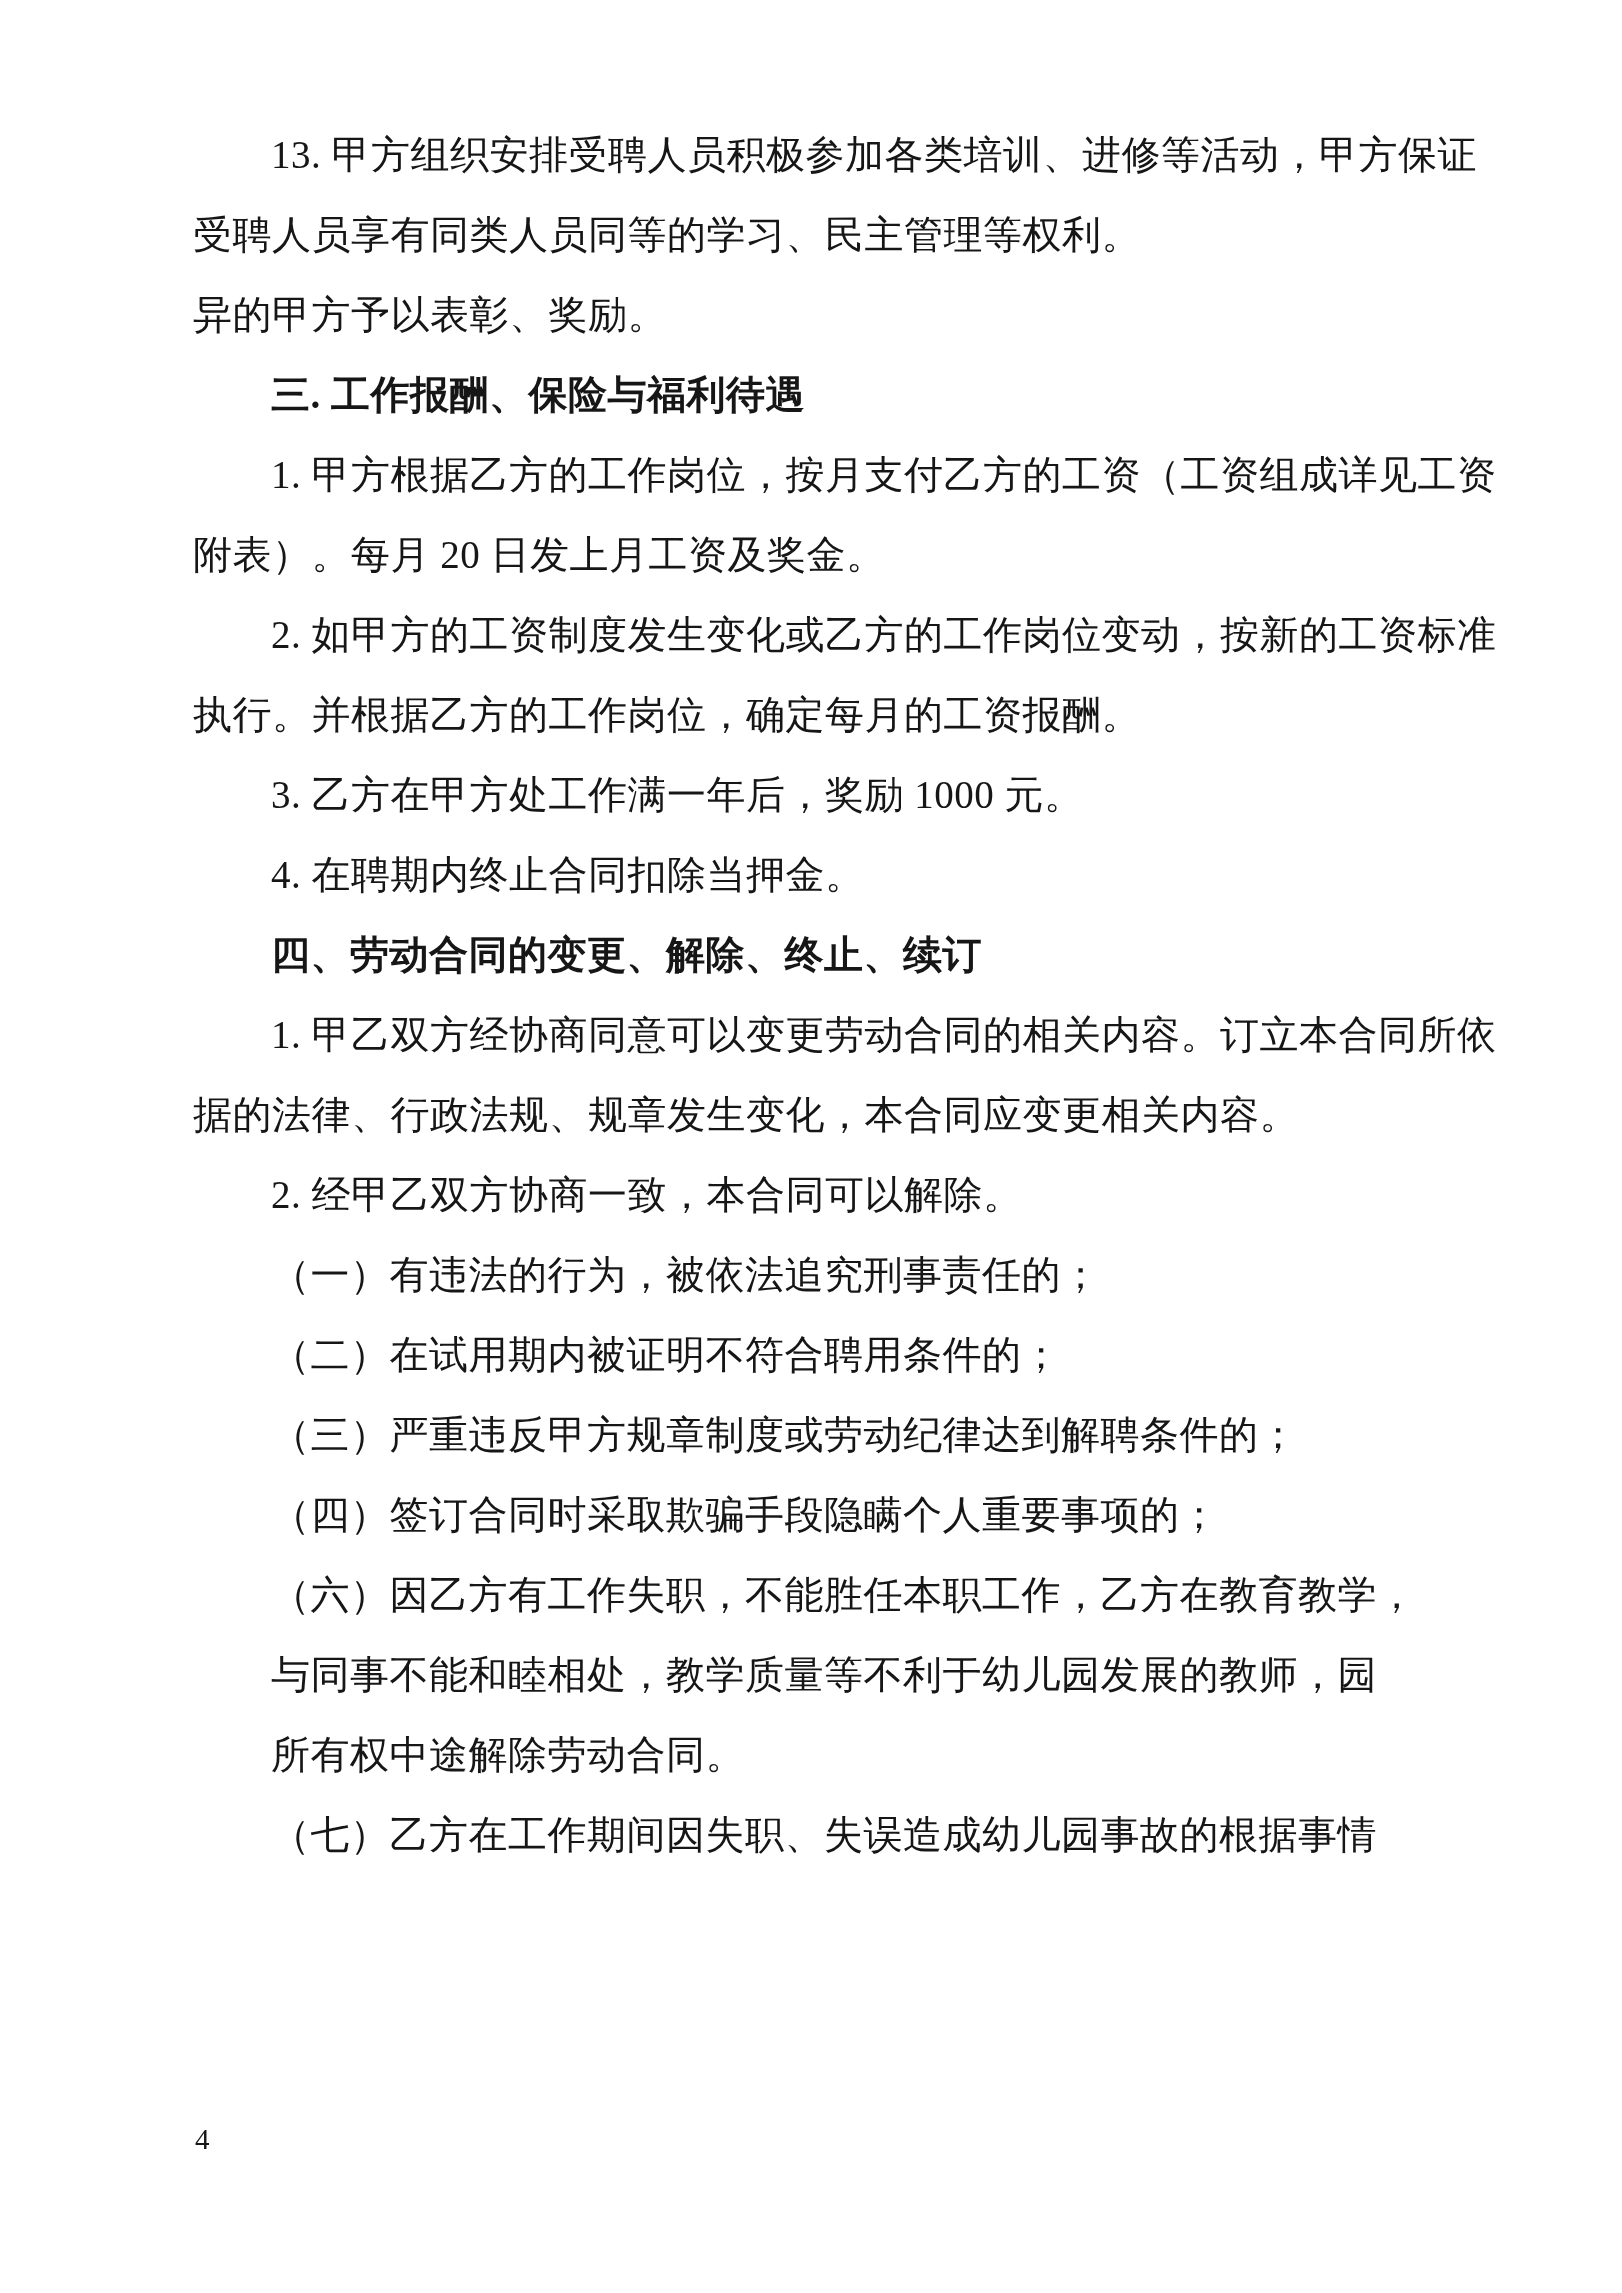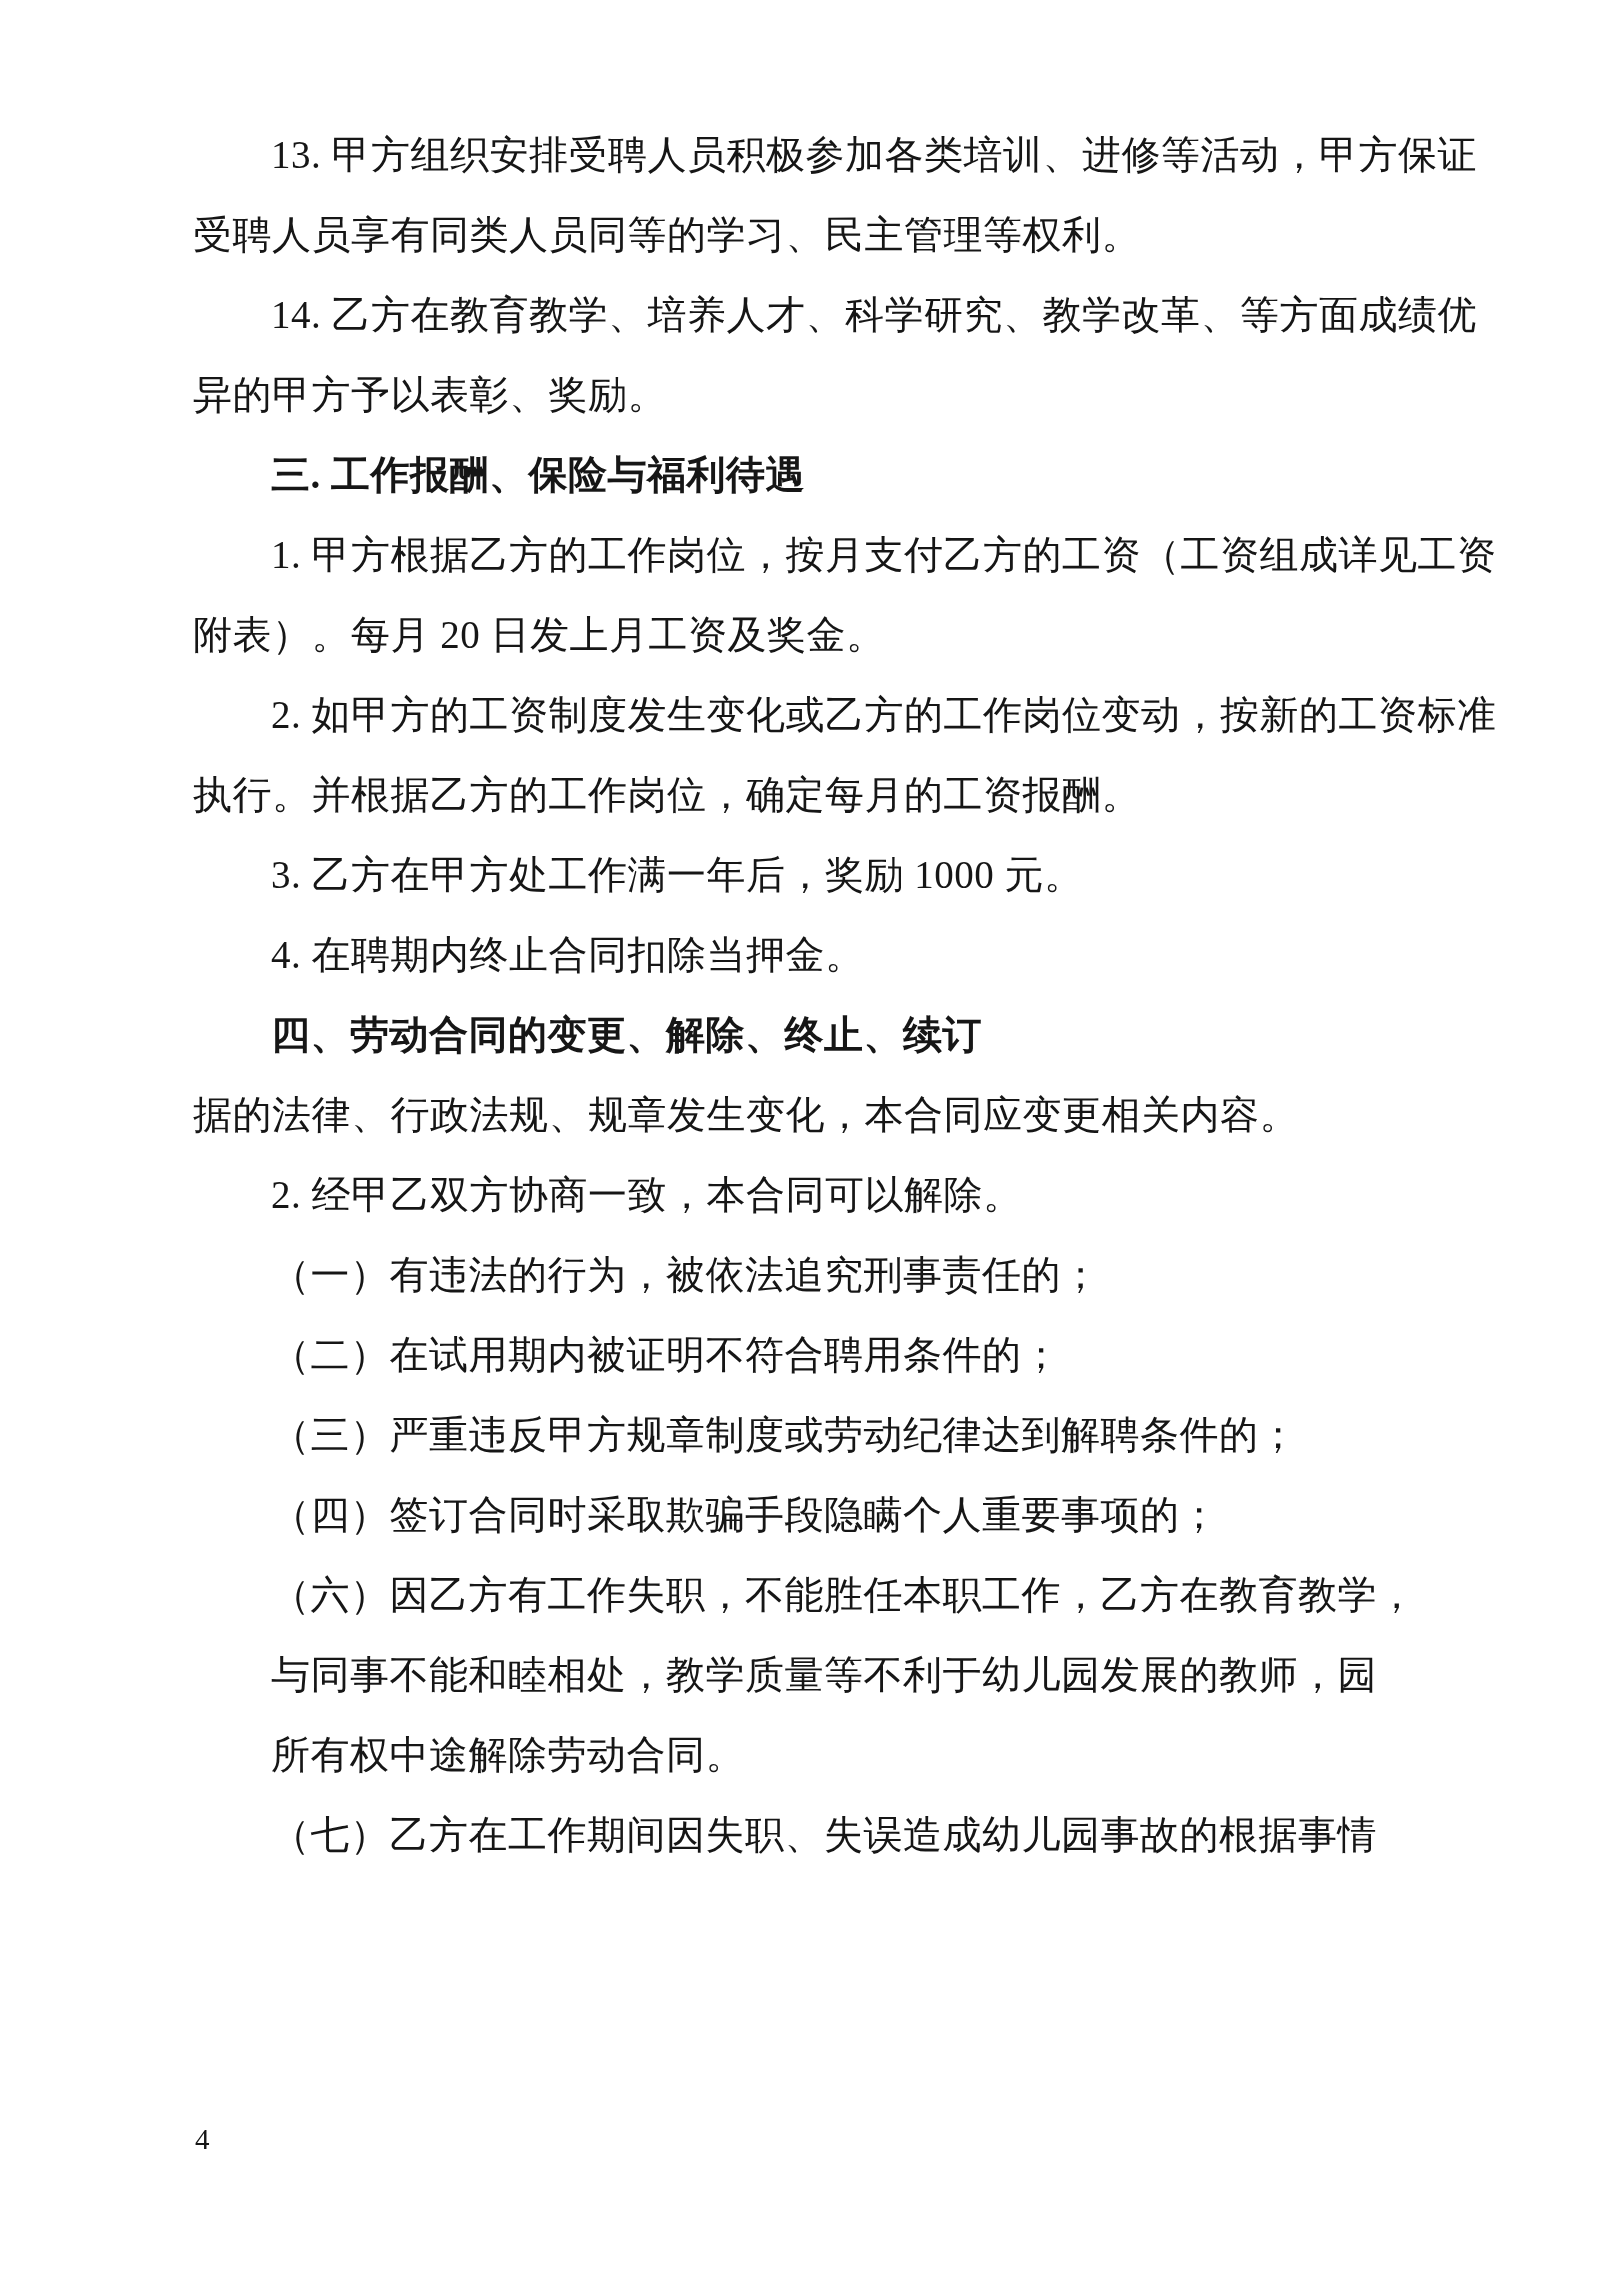--- a/index.html
+++ b/index.html
@@ -43,30 +43,30 @@
     line-height: 44px;
   }
 </style>
 </head>
 <body>
 
 <div class="page">
   <div class="doc-body">
       <div class="line indent">13. 甲方组织安排受聘人员积极参加各类培训、进修等活动，甲方保证</div>
       <div class="line">受聘人员享有同类人员同等的学习、民主管理等权利。</div>
-      <div class="line indent">14. 乙方在教育教学、培养人才、科学研究、教学改革、等方面成绩优</div>
       <div class="line">异的甲方予以表彰、奖励。</div>
       <div class="line indent bold">三. 工作报酬、保险与福利待遇</div>
       <div class="line indent">1. 甲方根据乙方的工作岗位，按月支付乙方的工资（工资组成详见工资</div>
       <div class="line">附表）。每月 20 日发上月工资及奖金。</div>
       <div class="line indent">2. 如甲方的工资制度发生变化或乙方的工作岗位变动，按新的工资标准</div>
       <div class="line">执行。并根据乙方的工作岗位，确定每月的工资报酬。</div>
       <div class="line indent">3. 乙方在甲方处工作满一年后，奖励 1000 元。</div>
       <div class="line indent">4. 在聘期内终止合同扣除当押金。</div>
       <div class="line indent bold">四、劳动合同的变更、解除、终止、续订</div>
+      <div class="line indent">1. 甲乙双方经协商同意可以变更劳动合同的相关内容。订立本合同所依</div>
       <div class="line">据的法律、行政法规、规章发生变化，本合同应变更相关内容。</div>
       <div class="line indent">2. 经甲乙双方协商一致，本合同可以解除。</div>
       <div class="line indent">（一）有违法的行为，被依法追究刑事责任的；</div>
       <div class="line indent">（二）在试用期内被证明不符合聘用条件的；</div>
       <div class="line indent">（三）严重违反甲方规章制度或劳动纪律达到解聘条件的；</div>
       <div class="line indent">（四）签订合同时采取欺骗手段隐瞒个人重要事项的；</div>
       <div class="line indent">（六）因乙方有工作失职，不能胜任本职工作，乙方在教育教学，</div>
       <div class="line indent">与同事不能和睦相处，教学质量等不利于幼儿园发展的教师，园</div>
       <div class="line indent">所有权中途解除劳动合同。</div>
       <div class="line indent">（七）乙方在工作期间因失职、失误造成幼儿园事故的根据事情</div>

